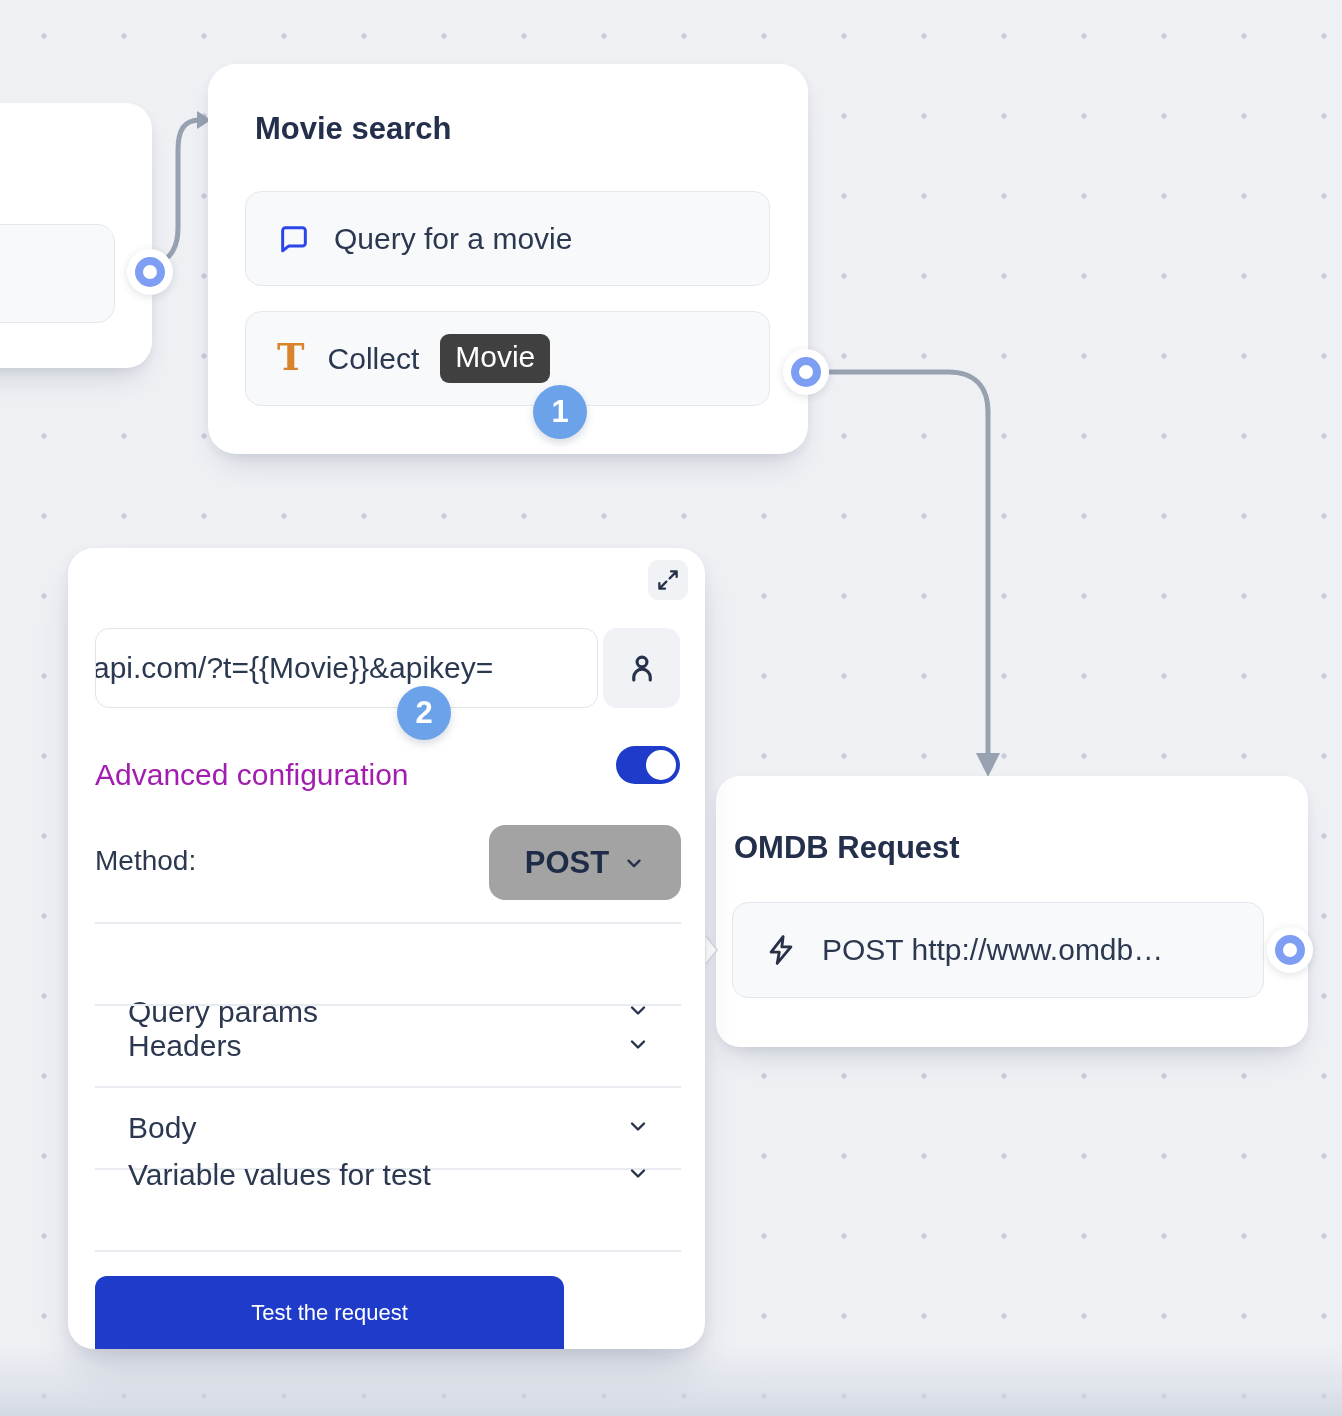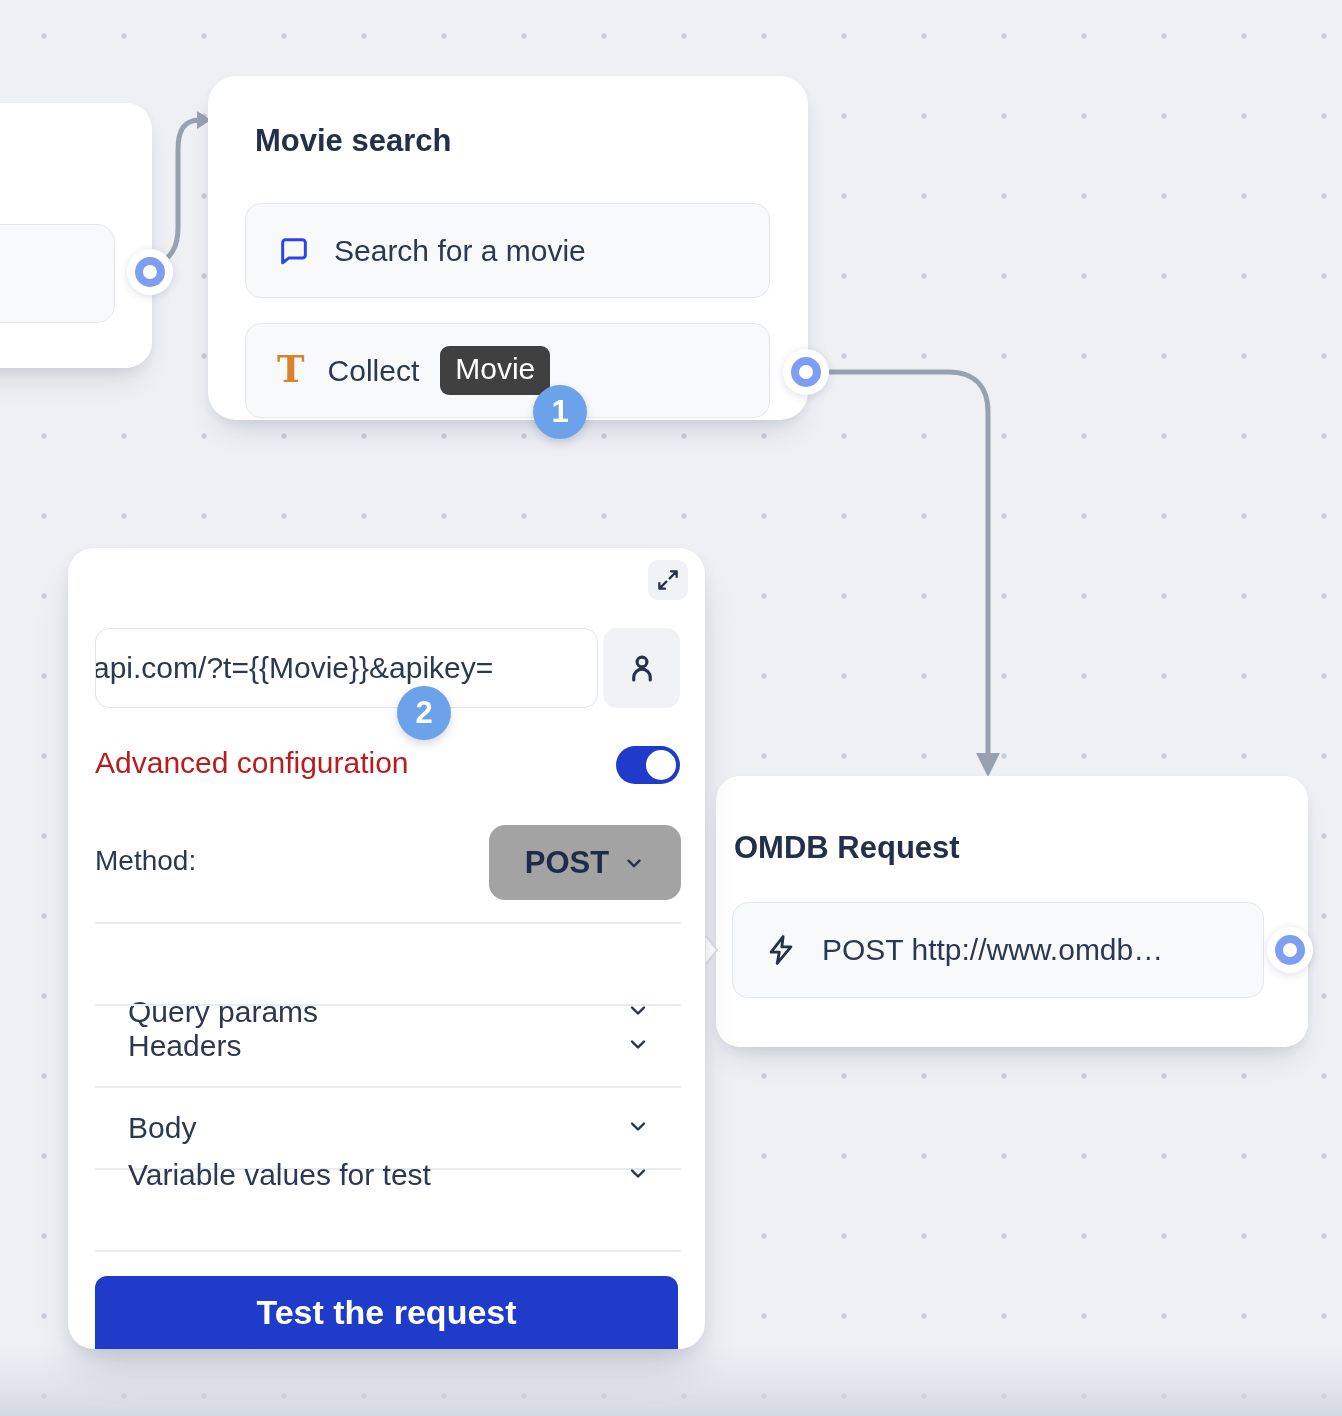--- a/index.html
+++ b/index.html
@@ -75,42 +75,42 @@
     background:#ffffff;border:1.5px solid #dfe4ea;border-radius:14px;
     overflow:hidden;display:flex;align-items:center;padding-left:14px;
   }
   .url-field span{
     font-size:30px;color:#2b3950;white-space:nowrap;margin-left:-17px;
   }
   .person-btn{
     position:absolute;left:535px;top:80px;width:77px;height:80px;border-radius:14px;
     background:#f0f2f5;display:flex;align-items:center;justify-content:center;
   }
-  .adv-label{position:absolute;left:27px;top:198px;font-size:30px;color:#b91c1c;}
+  .adv-label{position:absolute;left:27px;top:210px;font-size:30px;color:#a21caf;}
   .toggle{
     position:absolute;left:548px;top:198px;width:64px;height:38px;border-radius:19px;
     background:#1e3cc9;
   }
   .toggle .knob{
     position:absolute;top:4px;right:4px;width:30px;height:30px;border-radius:50%;background:#ffffff;
   }
   .method-label{position:absolute;left:27px;top:297px;font-size:28px;color:#2c3850;}
   .method-select{
     position:absolute;left:421px;top:277px;width:192px;height:75px;border-radius:16px;
     background:#a3a3a3;display:flex;align-items:center;justify-content:center;gap:14px;
   }
   .method-select .val{font-size:31px;font-weight:700;color:#1f2c47;}
   .pdiv{position:absolute;left:27px;width:586px;height:1.5px;background:#e8ebef;}
   .acc-row{position:absolute;left:0;width:637px;height:82px;}
   .acc-row .lbl{position:absolute;left:60px;top:50%;transform:translateY(-50%);font-size:30px;color:#2c3850;white-space:nowrap;}
   .acc-row .chev{position:absolute;left:558px;top:50%;transform:translateY(-50%);}
   .test-btn{
-    position:absolute;left:27px;top:728px;width:583px;height:73px;
+    position:absolute;left:27px;top:728px;width:469px;height:73px;
     background:#1e3cc9;border:none;border-radius:12px 12px 0 0;
-    color:#ffffff;font-size:34px;font-weight:700;font-family:inherit;
+    color:#ffffff;font-size:22px;font-weight:400;font-family:inherit;
     display:flex;align-items:center;justify-content:center;
   }
 
   .tail{position:absolute;z-index:3;}
 </style>
 </head>
 <body>
 
 <div class="canvas">
 
@@ -121,30 +121,30 @@
     <polygon points="976,753 1000,753 988,777" fill="#98a1b0"></polygon>
   </svg>
 
   <div class="card" style="left:-270px;top:103px;width:422px;height:265px;border-radius:26px;">
     <div class="node-item" style="left:210px;top:121px;width:175px;height:99px;border-radius:18px;"></div>
   </div>
   <div class="port" style="left:127px;top:249px;">
     <div class="port-ring"></div>
   </div>
 
-  <div class="card" style="left:208px;top:76px;width:600px;height:344px;">
+  <div class="card" style="left:208px;top:64px;width:600px;height:390px;">
     <div class="card-title" style="left:47px;top:47px;">Movie search</div>
 
     <div class="node-item" style="left:37px;top:127px;width:525px;height:95px;">
       <span class="icon">
         <svg width="34" height="34" viewBox="0 0 24 24" fill="none" stroke="#2b46e8" stroke-width="2.1" stroke-linejoin="round">
           <path d="M4 6 a2 2 0 0 1 2-2 h12 a2 2 0 0 1 2 2 v9 a2 2 0 0 1-2 2 H8.2 L4 20.3 Z"></path>
         </svg>
       </span>
-      <span>Search for a movie</span>
+      <span>Query for a movie</span>
     </div>
 
     <div class="node-item" style="left:37px;top:247px;width:525px;height:95px;">
       <span class="icon t-icon">T</span>
       <span>Collect</span>
       <span class="var-badge" style="margin-left:-2px;">Movie</span>
     </div>
   </div>
   <div class="port" style="left:783px;top:349px;">
     <div class="port-ring"></div>

